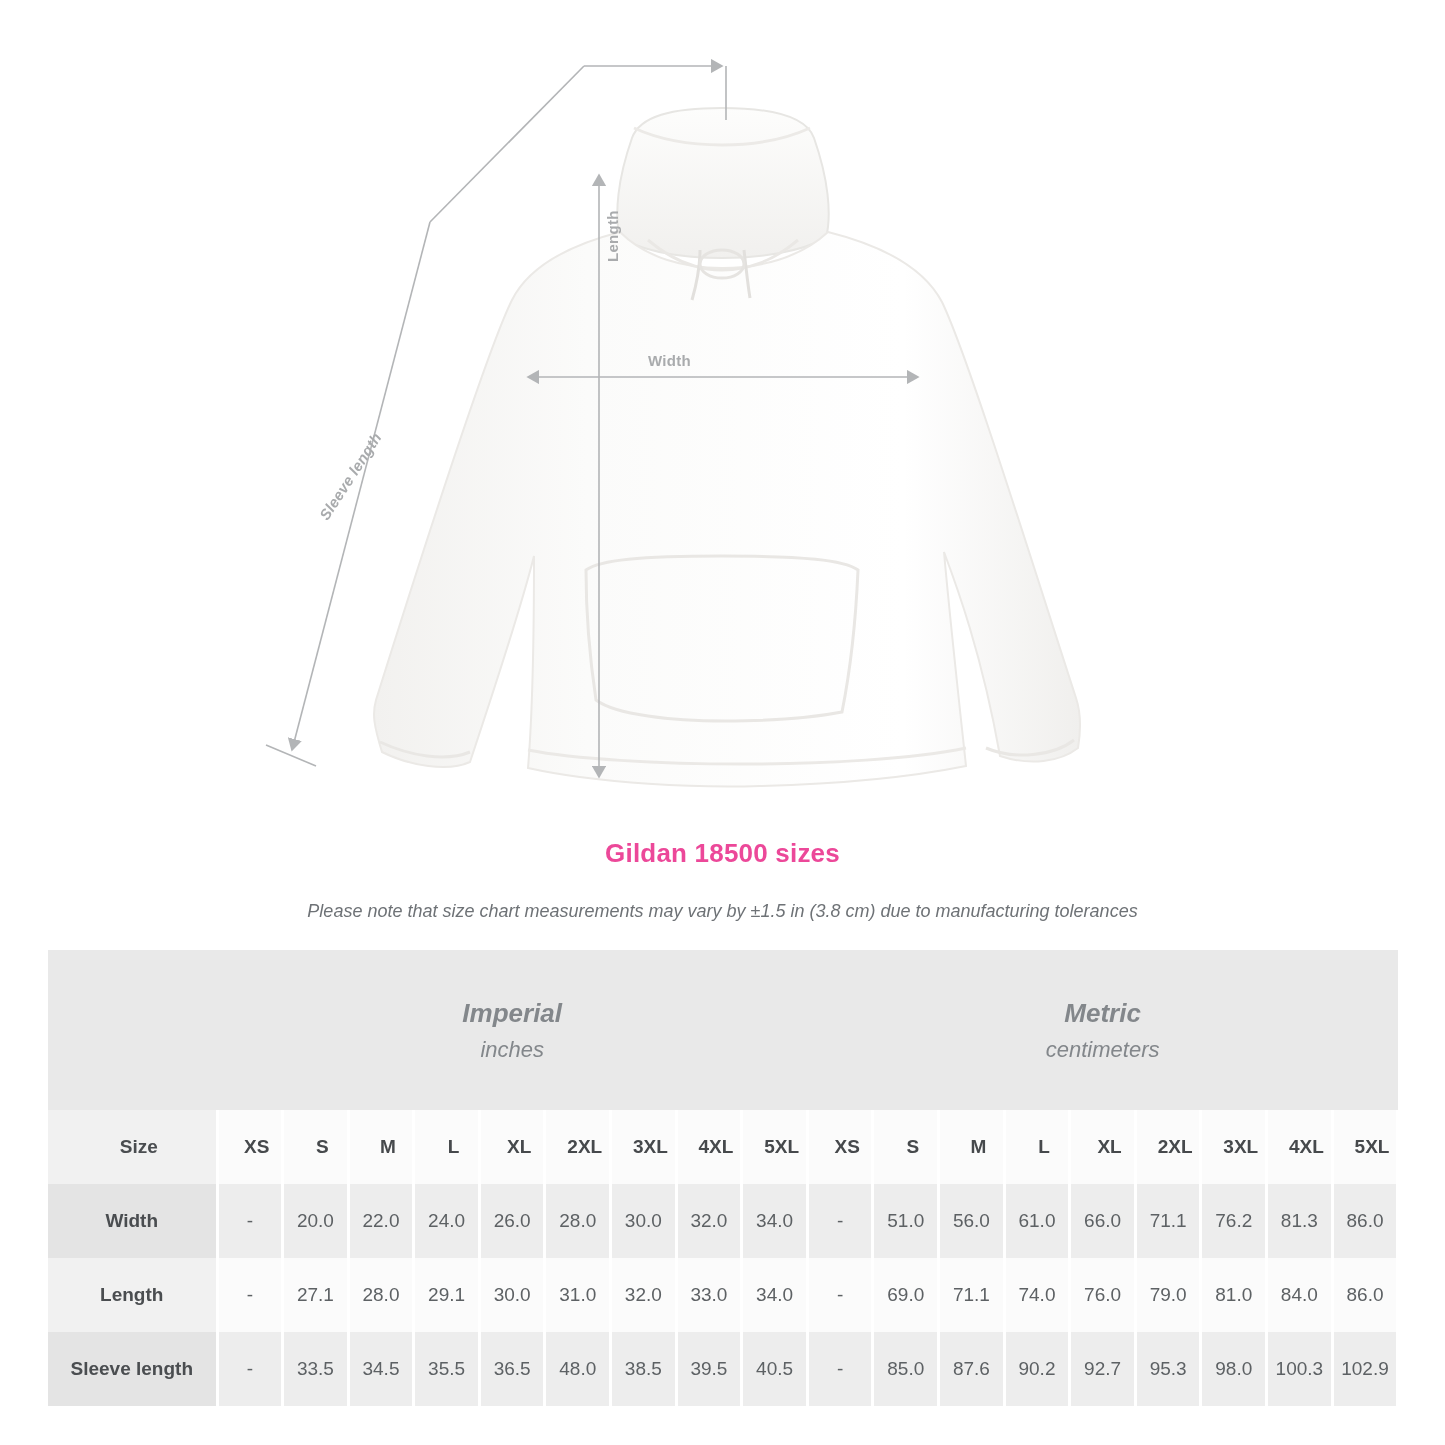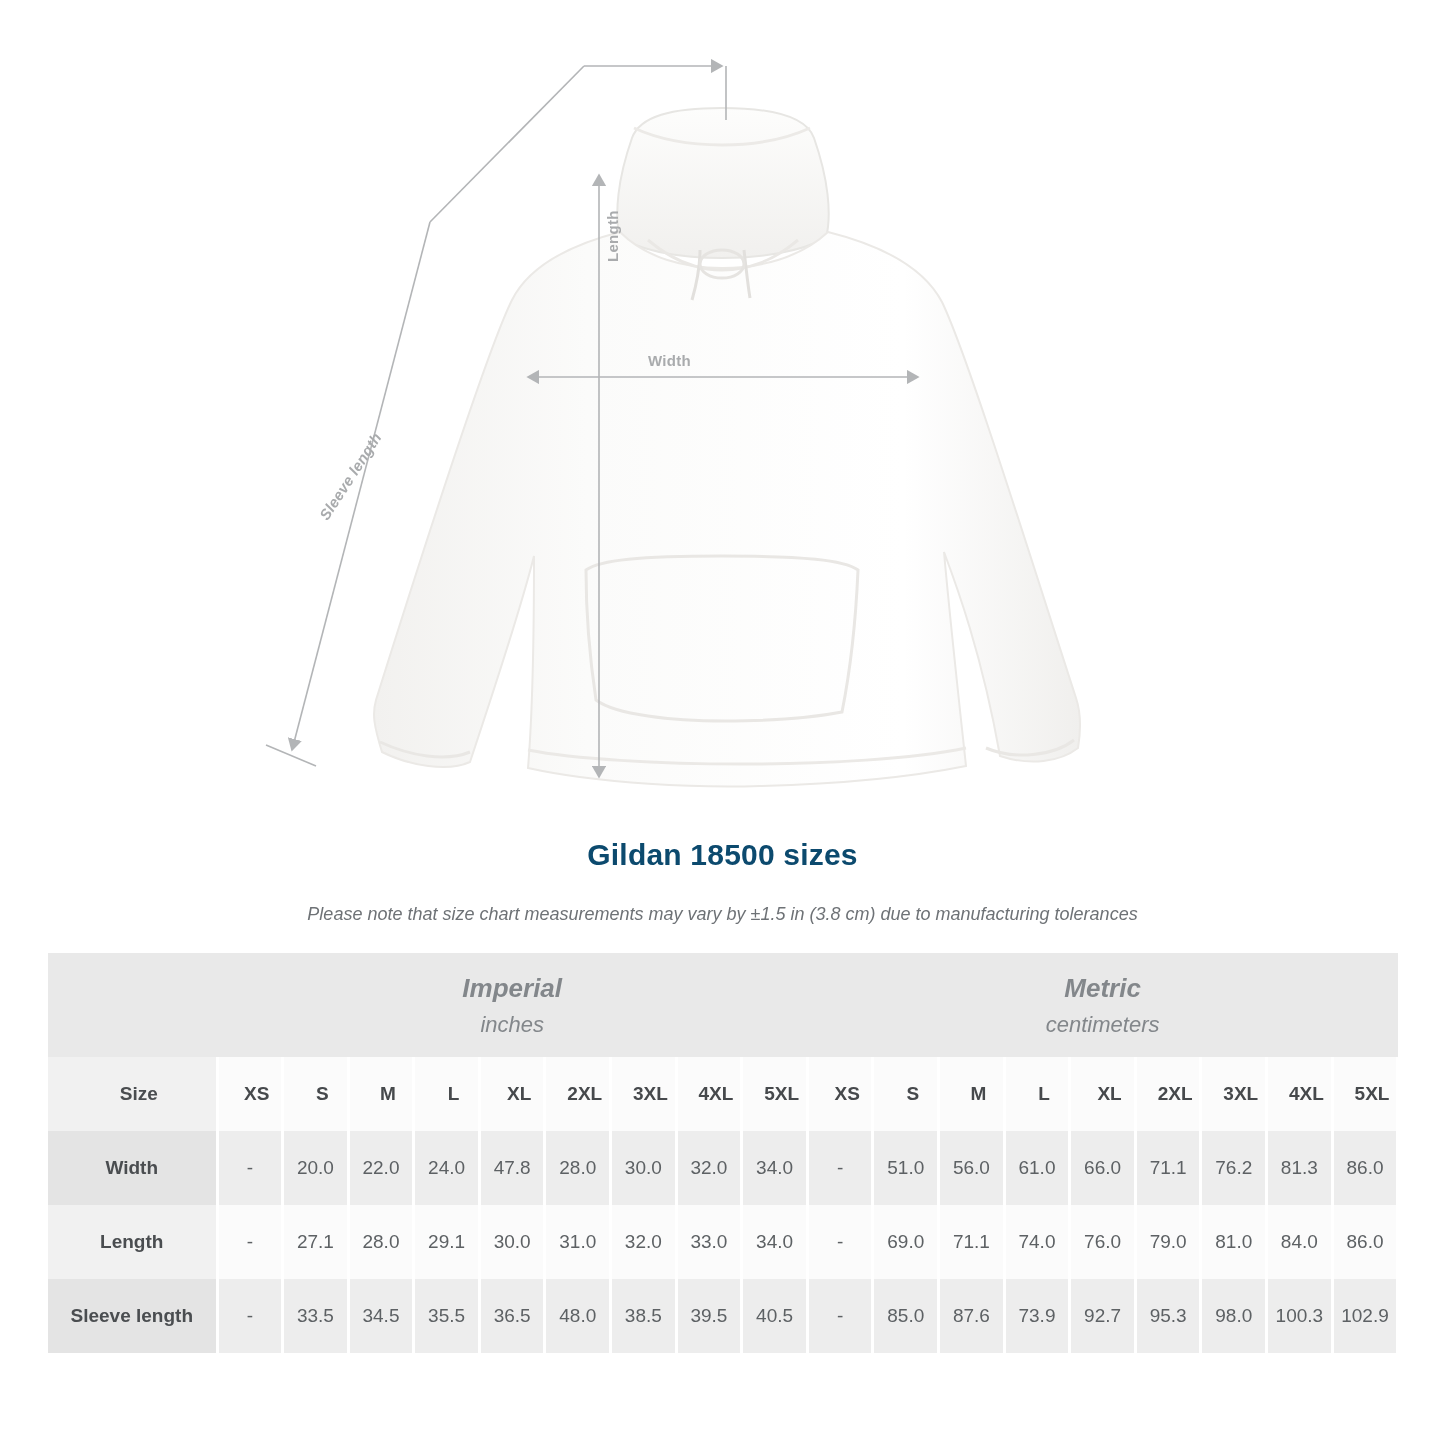--- a/index.html
+++ b/index.html
@@ -39,44 +39,44 @@
     left: 330px; top: 506px;
     transform: rotate(-57deg);
     transform-origin: left bottom;
     font-style: italic;
     font-size: 15px;
   }
 
   
   .title-wrap { text-align: center; margin-top: 8px; }
   .chart-title {
-    font-size: 30px;
+    font-size: 26px;
     font-weight: bold;
-    color: #0c4a6e;
+    color: #ec4899;
     letter-spacing: .2px;
   }
   .chart-note {
     margin-top: 32px;
     font-size: 18px;
     font-style: italic;
     color: #6e7276;
   }
 
   
   .table-wrap {
     margin: 28px 48px 0 48px;
   }
   table {
     width: 1349px;
     border-collapse: collapse;
     table-layout: fixed;
   }
   thead.unit-head td {
     background: #e9e9e9;
-    height: 104px;
+    height: 160px;
     vertical-align: middle;
     text-align: center;
     border: none;
   }
   .unit-name {
     font-size: 26px;
     font-weight: bold;
     font-style: italic;
     color: #83878b;
   }
@@ -272,21 +272,21 @@
         </tr>
       </thead>
 
       <tbody>
         <tr class="odd">
           <td class="rowhead">Width</td>
           <td>-</td>
           <td>20.0</td>
           <td>22.0</td>
           <td>24.0</td>
-          <td>47.8</td>
+          <td>26.0</td>
           <td>28.0</td>
           <td>30.0</td>
           <td>32.0</td>
           <td>34.0</td>
           <td>-</td>
           <td>51.0</td>
           <td>56.0</td>
           <td>61.0</td>
           <td>66.0</td>
           <td>71.1</td>
@@ -324,21 +324,21 @@
           <td>34.5</td>
           <td>35.5</td>
           <td>36.5</td>
           <td>48.0</td>
           <td>38.5</td>
           <td>39.5</td>
           <td>40.5</td>
           <td>-</td>
           <td>85.0</td>
           <td>87.6</td>
-          <td>73.9</td>
+          <td>90.2</td>
           <td>92.7</td>
           <td>95.3</td>
           <td>98.0</td>
           <td>100.3</td>
           <td>102.9</td>
         </tr>
       </tbody>
     </table>
   </div>
 </div>

